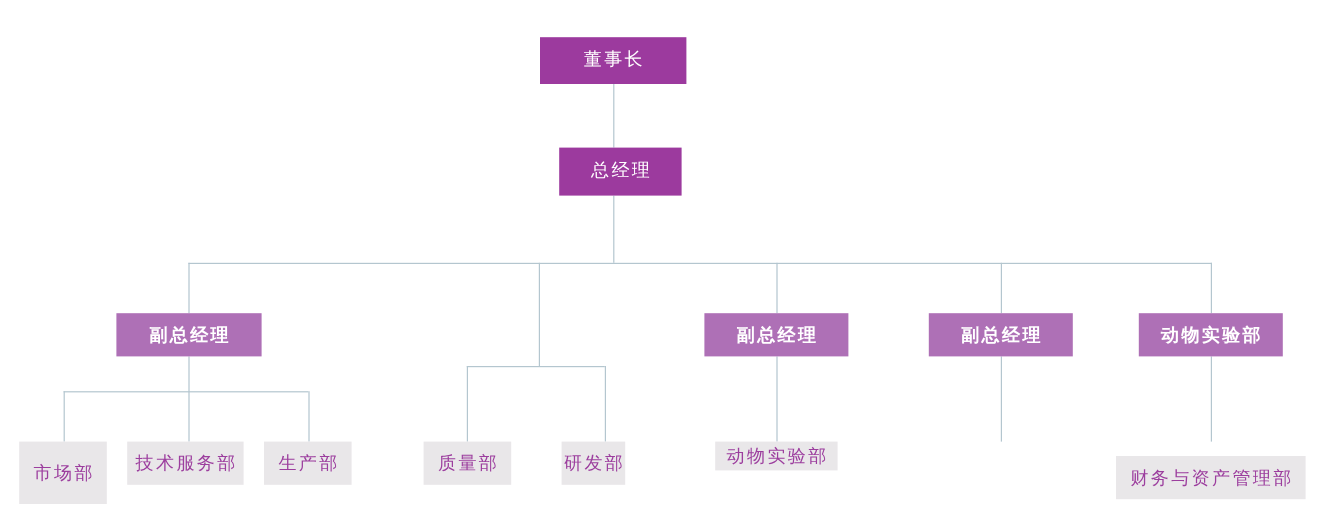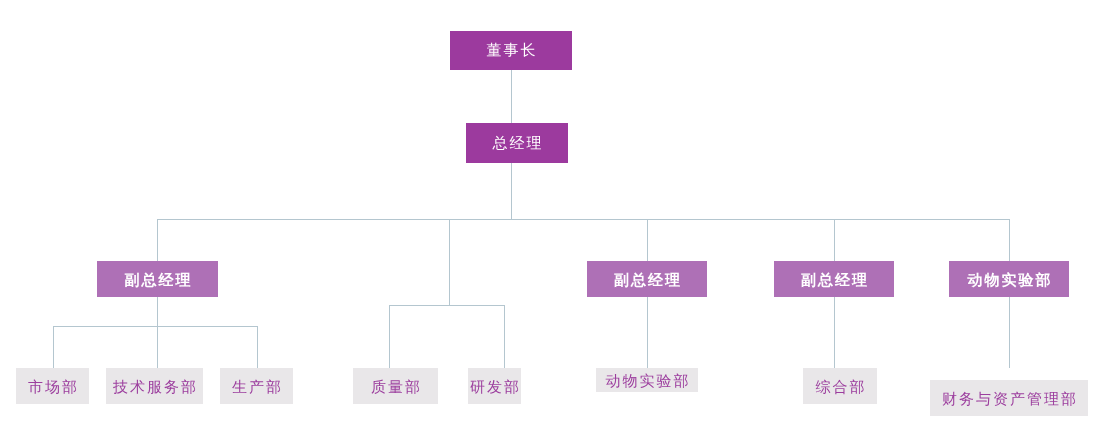--- a/index.html
+++ b/index.html
@@ -76,22 +76,21 @@
 
   <div class="node primary" style="left:450px; top:31px; width:122px; height:39px;">董事长</div>
 
   <div class="node primary" style="left:466px; top:123px; width:102px; height:40px;">总经理</div>
 
   <div class="node secondary" style="left:97px; top:261px; width:121px; height:36px;">副总经理</div>
   <div class="node secondary" style="left:587px; top:261px; width:120px; height:36px;">副总经理</div>
   <div class="node secondary" style="left:774px; top:261px; width:120px; height:36px;">副总经理</div>
   <div class="node secondary" style="left:949px; top:261px; width:120px; height:36px;">动物实验部</div>
 
-  <div class="node leaf" style="left:16px; top:368px; width:73px; height:36px;">市场部</div>
+  <div class="node leaf" style="left:16px; top:368px; width:73px; height:52px;">市场部</div>
   <div class="node leaf" style="left:220px; top:368px; width:73px; height:36px;">生产部</div>
   <div class="node leaf" style="left:106px; top:368px; width:97px; height:36px;">技术服务部</div>
-  <div class="node leaf" style="left:353px; top:368px; width:85px; height:36px;">质量部</div>
+  <div class="node leaf" style="left:353px; top:368px; width:73px; height:36px;">质量部</div>
   <div class="node leaf" style="left:468px; top:368px; width:53px; height:36px;">研发部</div>
   <div class="node leaf" style="left:596px; top:368px; width:102px; height:24px;">动物实验部</div>
-  <div class="node leaf" style="left:803px; top:368px; width:74px; height:36px;">综合部</div>
   <div class="node leaf" style="left:930px; top:368px; width:158px; height:36px;margin-top:12px;">财务与资产管理部</div>
 
 </div>
 
 </body></html>

